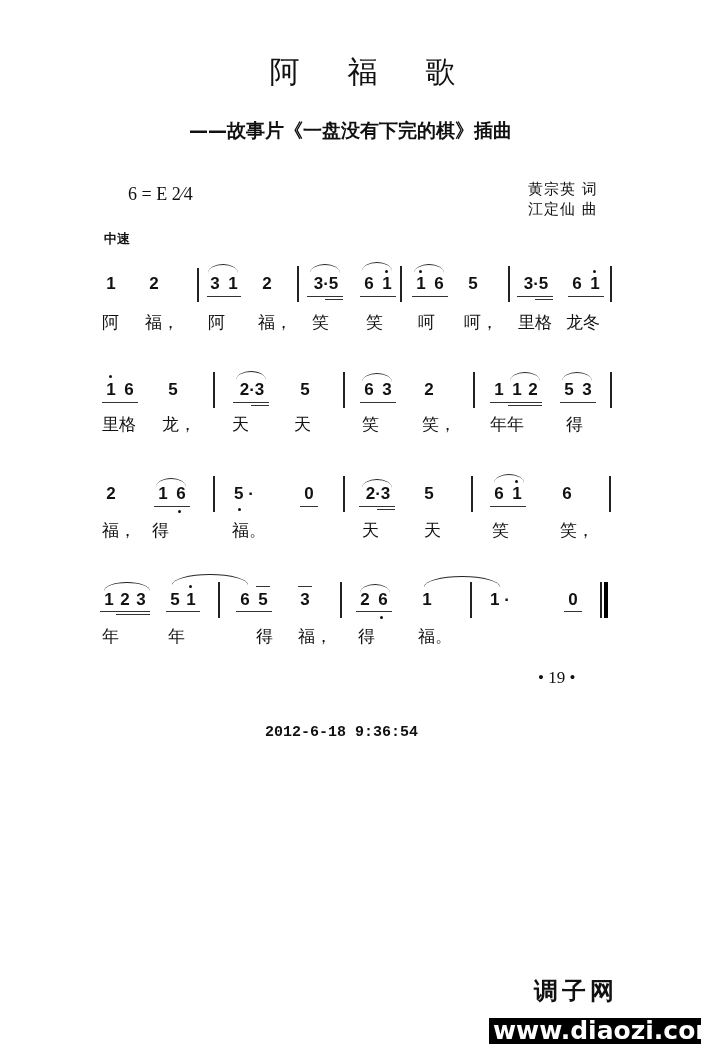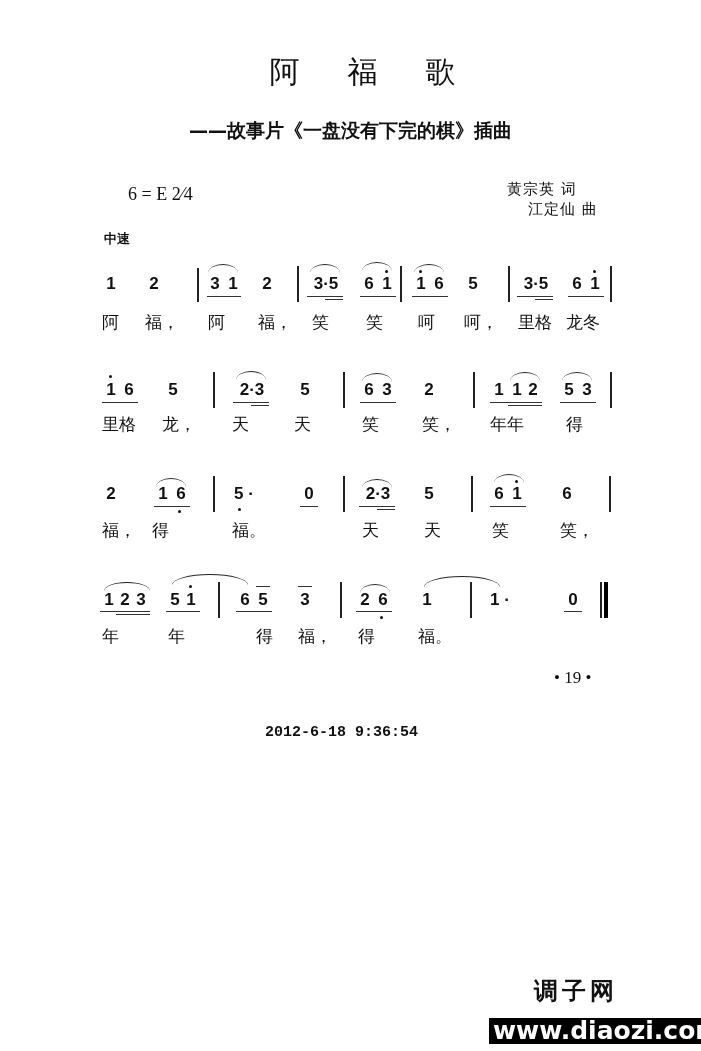--- a/index.html
+++ b/index.html
@@ -10,32 +10,32 @@
   .subtitle { top:118px; left:0; width:701px; text-align:center; font-size:19px; font-weight:bold; font-family:"DejaVu Sans", sans-serif; }
   .key { top:184px; left:128px; font-size:18px; font-family:"Liberation Serif", serif; }
   .credit { font-size:15px; font-family:"DejaVu Sans", sans-serif; letter-spacing:1px; }
   .tempo { top:230px; left:104px; font-size:13px; font-weight:bold; font-family:"DejaVu Sans", sans-serif; }
   .n { position:absolute; font-family:"Liberation Sans", sans-serif; font-size:17px; font-weight:bold; width:14px; text-align:center; line-height:20px; }
   .ly { position:absolute; font-family:"DejaVu Sans", sans-serif; font-size:17px; line-height:20px; }
   .bar { position:absolute; width:1.5px; background:#222; }
   .ul { position:absolute; height:1.2px; background:#333; }
   .dot { position:absolute; width:3px; height:3px; background:#111; border-radius:50%; }
   .slur { position:absolute; border-top:1.3px solid #222; border-radius:50% 50% 0 0 / 100% 100% 0 0; height:8px; }
-  .pagenum { top:668px; left:538px; font-size:17px; font-family:"Liberation Serif", serif;margin-left:16px; }
+  .pagenum { top:668px; left:538px; font-size:17px; font-family:"Liberation Serif", serif; }
   .timestamp { top:724px; left:265px; font-size:15px; font-family:"Liberation Mono", monospace; font-weight:bold; }
   .wm1 { top:975px; left:534px; font-size:24px; font-weight:bold; font-family:Liberation Mono, monospace; letter-spacing:4px; }
   .wm2 { top:1018px; left:489px; font-size:25px; font-weight:bold; font-family:"DejaVu Sans", sans-serif; background:#000; color:#fff; padding:0 4px; line-height:26px; }
 </style>
 </head>
 <body>
 
 <div class="abs title">阿福歌</div>
 <div class="abs subtitle">——故事片《一盘没有下完的棋》插曲</div>
 <div class="abs key">6 = E 2⁄4</div>
-<div class="abs credit" style="top:180px;left:507px;">黄宗英 词</div>
+<div class="abs credit" style="top:180px;left:528px;">黄宗英 词</div>
 <div class="abs credit" style="top:200px;left:528px;">江定仙 曲</div>
 <div class="abs tempo">中速</div>
 
 <div>
   <span class="n" style="left:104px;top:274px">1</span>
   <span class="n" style="left:147px;top:274px">2</span>
   <div class="bar" style="left:197px;top:268px;height:34px"></div>
   <div class="slur" style="left:208px;top:264px;width:30px"></div>
   <span class="n" style="left:208px;top:274px">3</span>
   <span class="n" style="left:226px;top:274px">1</span>

